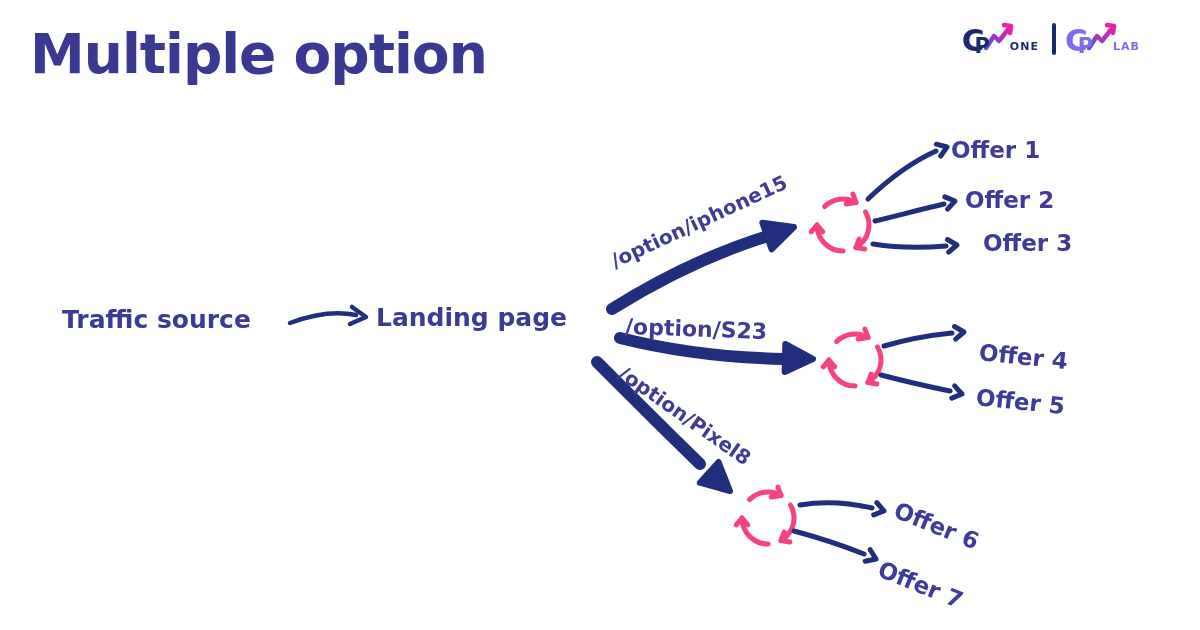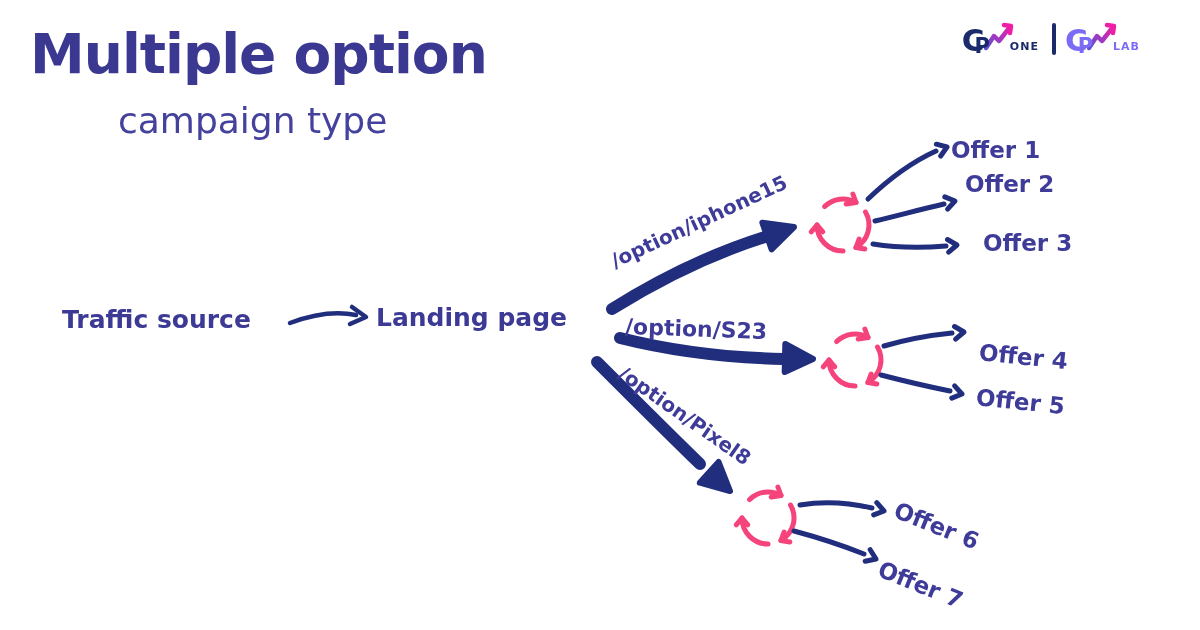--- a/index.html
+++ b/index.html
@@ -17,21 +17,21 @@
   .traffic{left:62px;top:306px;}
   .landing{left:376px;top:304px;}
 
   .branch-label{font-size:20px;color:#3e3b99;transform-origin:0 50%;}
   .b1{left:612px;top:251px;transform:rotate(-25deg);}
   .b2{left:625px;top:315px;font-size:22px;transform:rotate(2deg);}
   .b3{left:621px;top:360px;transform:rotate(35deg);}
 
   .offer{font-size:23px;color:#3e3b99;transform-origin:0 50%;}
   .o1{left:951px;top:138px;}
-  .o2{left:965px;top:172px;}
+  .o2{left:965px;top:188px;}
   .o3{left:967px;top:231px;margin-left:16px;}
   .o4{left:979px;top:340px;transform:rotate(6deg);}
   .o5{left:976px;top:385px;transform:rotate(6deg);}
   .o6{left:895px;top:497px;transform:rotate(22deg);}
   .o7{left:879px;top:556px;transform:rotate(22deg);}
 
   
   .logos{position:absolute;top:22px;right:60px;display:flex;align-items:center;}
   .logo{display:flex;align-items:flex-end;}
   .logo .c{font-weight:bold;font-size:31px;line-height:1;}
@@ -99,21 +99,20 @@
 
     <g fill="none" stroke="#212e7d" stroke-width="5" stroke-linecap="round" stroke-linejoin="round">
       <path d="M800,505 C824,501 850,503 872,508"></path>
       <path d="M873.7,514.9 L884,511 L876.8,502.7"></path>
       <path d="M794,531 C820,538 844,546 864,554"></path>
       <path d="M865.2,561.3 L876,559 L870.2,549.7"></path>
     </g>
   </svg>
 
   <div class="lbl title">Multiple option</div>
-  <div class="lbl subtitle">campaign type</div>
 
   <div class="logos">
     <div class="logo one">
       <span class="c">C</span>
       <span class="p">P</span>
       <svg class="zig" width="34" height="30" viewBox="0 0 34 30">
         <defs>
           <linearGradient id="zg1" x1="0" y1="1" x2="1" y2="0">
             <stop offset="0" stop-color="#5b50d6"></stop>
               <stop offset="1" stop-color="#ee1ea6"></stop>

